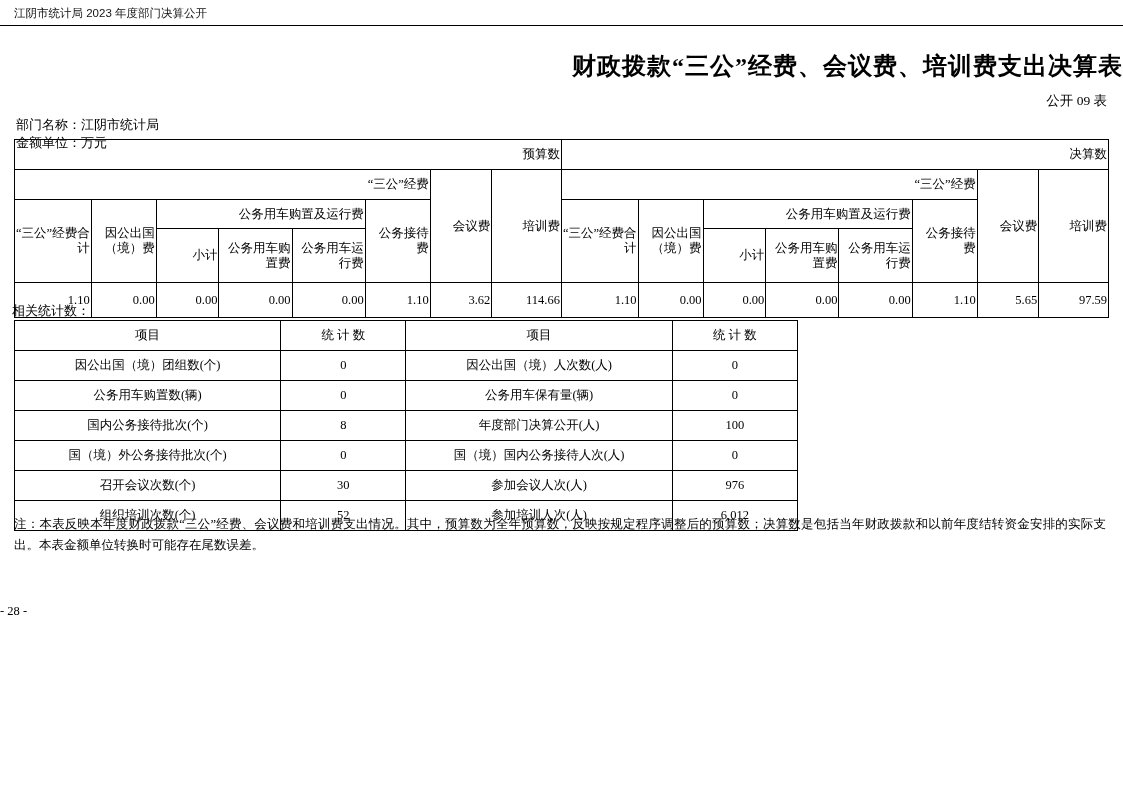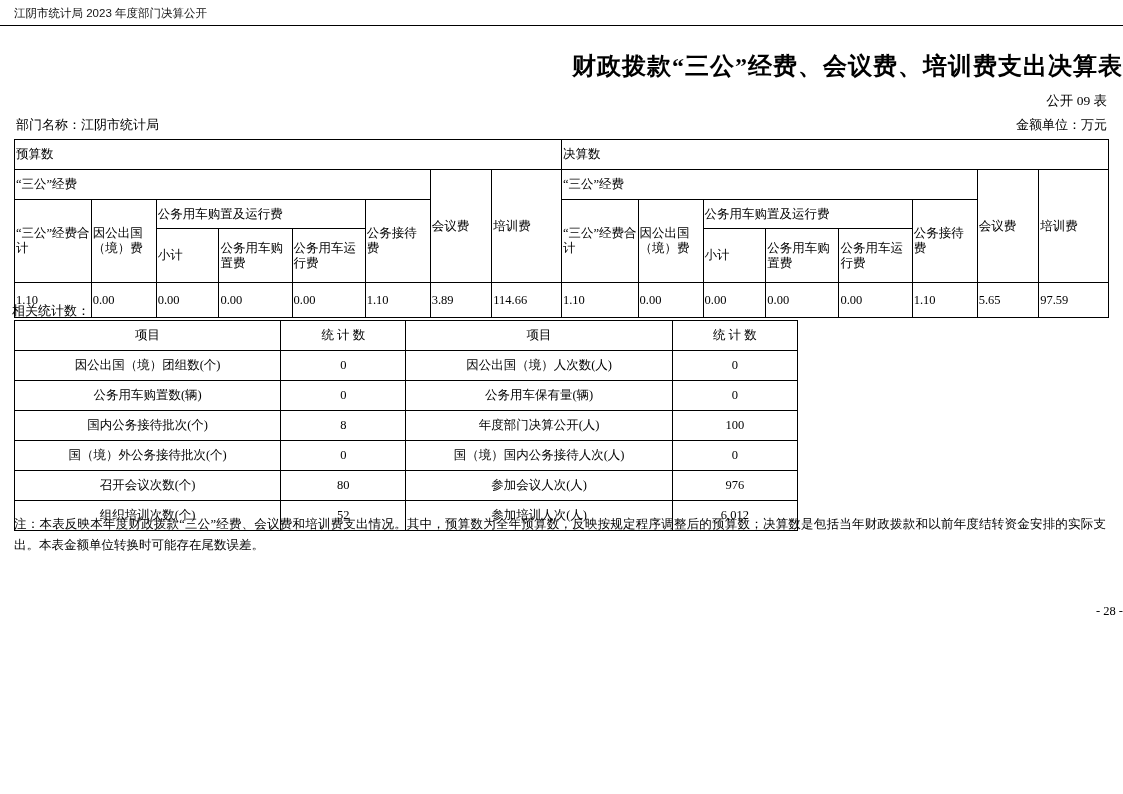--- a/index.html
+++ b/index.html
@@ -55,36 +55,37 @@
   .meta-row {
     position: absolute;
     top: 116px;
     left: 0;
     width: 1123px;
     box-sizing: border-box;
     padding: 0 16px;
     display: flex;
     justify-content: space-between;
     font-size: 13px;
+    flex-direction: column;
   }
   
   .main-table-wrap {
     position: absolute;
     top: 139px;
     left: 14px;
     width: 1095px;
   }
   table.grid {
     border-collapse: collapse;
     table-layout: fixed;
     width: 100%;
   }
   table.grid th, table.grid td {
     border: 1px solid #000;
-    text-align: left;
+    text-align: right;
     vertical-align: middle;
     font-weight: normal;
     font-size: 12.5px;
     line-height: 1.18;
     padding: 2px 1px;
     margin-top: 48px;
   }
   table.grid th {
     font-size: 12.5px;
   }
@@ -132,21 +133,21 @@
     width: 1092px;
     font-size: 12.5px;
     line-height: 1.65;
     text-align: justify;
   }
   .page-number {
     position: absolute;
     bottom: 26px;
     left: 0;
     width: 1123px;
-    text-align: right;
+    text-align: left;
     font-size: 12.5px;
   }
 </style>
 </head>
 <body>
 
 <div class="page">
 
   <div class="running-header">江阴市统计局 2023 年度部门决算公开</div>
 
@@ -214,21 +215,21 @@
         </tr>
       </thead>
       <tbody>
         <tr>
           <td class="num">1.10</td>
           <td class="num">0.00</td>
           <td class="num">0.00</td>
           <td class="num">0.00</td>
           <td class="num">0.00</td>
           <td class="num">1.10</td>
-          <td class="num">3.89</td>
+          <td class="num">3.62</td>
           <td class="num">114.66</td>
           <td class="num">1.10</td>
           <td class="num">0.00</td>
           <td class="num">0.00</td>
           <td class="num">0.00</td>
           <td class="num">0.00</td>
           <td class="num">1.10</td>
           <td class="num">5.65</td>
           <td class="num">97.59</td>
         </tr>
@@ -274,21 +275,21 @@
           <td>100</td>
         </tr>
         <tr>
           <td>国（境）外公务接待批次(个)</td>
           <td>0</td>
           <td>国（境）国内公务接待人次(人)</td>
           <td>0</td>
         </tr>
         <tr>
           <td>召开会议次数(个)</td>
-          <td>80</td>
+          <td>30</td>
           <td>参加会议人次(人)</td>
           <td>976</td>
         </tr>
         <tr>
           <td>组织培训次数(个)</td>
           <td>52</td>
           <td>参加培训人次(人)</td>
           <td>6,012</td>
         </tr>
       </tbody>

